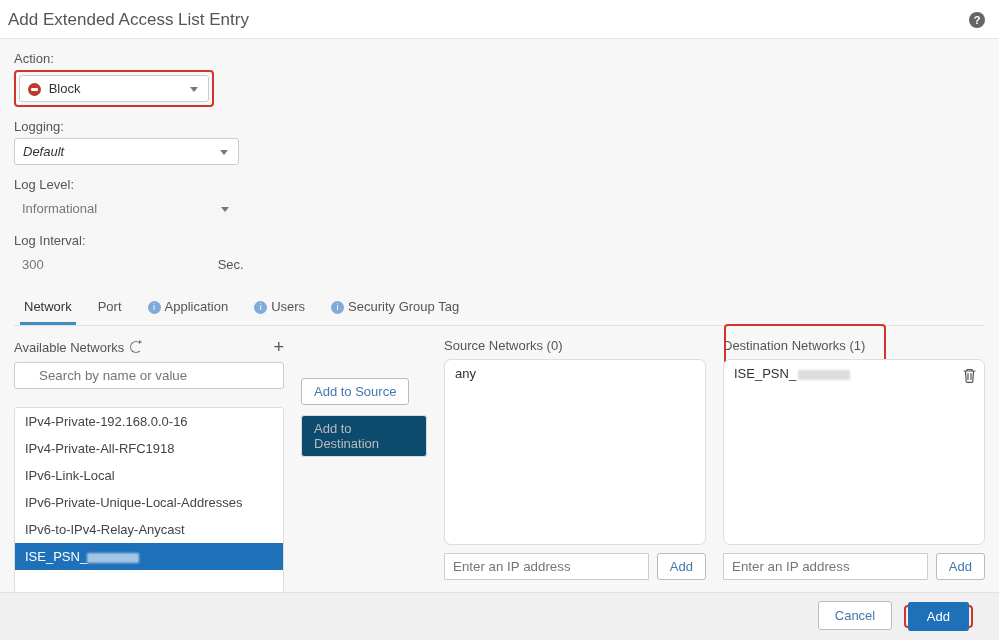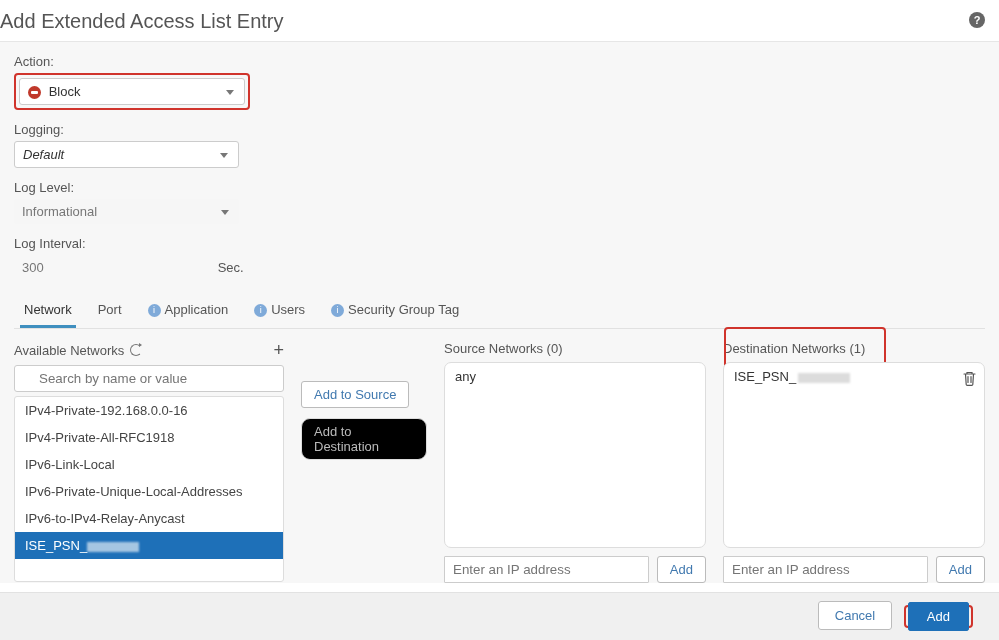--- a/index.html
+++ b/index.html
@@ -1,27 +1,27 @@
 <!DOCTYPE html>
 <html><head>
 <meta charset="utf-8">
 <style>
   * { box-sizing: border-box; }
   html, body { margin: 0; padding: 0; font-family: Arial, Helvetica, sans-serif; font-size: 13px; color: #333; background: #fff; }
   .dialog { width: 999px; height: 640px; position: relative; }
-  .header { padding: 10px 14px 8px 0; font-size: 20px; color: #555; border-bottom: 1px solid #e6e6e6; }
+  .header { padding: 10px 14px 8px 8px; font-size: 17px; color: #555; border-bottom: 1px solid #e6e6e6; }
   .help-icon { position: absolute; top: 12px; right: 14px; width: 16px; height: 16px; border-radius: 50%; background: #666; color: #fff; font-size: 11px; text-align: center; line-height: 16px; font-weight: bold; }
   .body { padding: 12px 14px 0 14px; background: #f7f7f7; }
   .field-label { color: #555; margin-bottom: 4px; }
   .row { margin-bottom: 12px; }
   .select { background: #fff; border: 1px solid #ccc; border-radius: 3px; padding: 5px 8px; position: relative; cursor: pointer; }
   .select.disabled { background: #f6f6f6; cursor: default; }
   .caret { width: 0; height: 0; border-left: 4px solid transparent; border-right: 4px solid transparent; border-top: 5px solid #777; position: absolute; right: 10px; top: 50%; margin-top: -2px; }
   .red-outline { border: 2px solid #d0342c; border-radius: 4px; padding: 3px; display: inline-block; }
-  .action-sel { width: 226px; }
+  .action-sel { width: 190px; }
   .block-badge { display: inline-block; width: 13px; height: 13px; border-radius: 50%; background: #c0392b; position: relative; vertical-align: middle; margin-right: 4px; }
   .block-badge:after { content: ""; position: absolute; left: 3px; right: 3px; top: 5px; height: 3px; background: #fff; border-radius: 1px; }
   .logging-sel { width: 225px; font-style: italic; }
   .loglevel-sel { width: 225px; border: none; background: transparent; padding: 5px 8px; cursor: default; color: #777; }
   .loginterval-val { width: 200px; padding: 5px 8px; color: #777; display: inline-block; }
   .sec { color: #555; }
   .tabs { border-bottom: 1px solid #e1e1e1; display: flex; align-items: center; gap: 18px; padding: 0 2px 0 6px; }
   .tab { padding: 10px 4px 8px 4px; color: #555; cursor: pointer; border-bottom: 3px solid transparent; }
   .tab.active { border-bottom-color: #3f8fbf; color: #333; }
   .info-badge { display: inline-block; width: 13px; height: 13px; border-radius: 50%; background: #7faad9; color: #fff; font-size: 9px; text-align: center; line-height: 13px; margin-right: 4px; vertical-align: middle; }
@@ -29,28 +29,28 @@
   .col { display: flex; flex-direction: column; }
   .col-av { width: 270px; }
   .col-btns { width: 126px; padding-top: 40px; }
   .col-src { flex: 1; }
   .col-dst { flex: 1; }
   .section-title { color: #555; margin-bottom: 6px; display: flex; align-items: center; gap: 6px; }
   .refresh-icon { display:inline-block; width:12px; height:12px; border:1.5px solid #777; border-radius:50%; border-right-color: transparent; position:relative;}
   .refresh-icon:after{content:"";position:absolute;right:-1px;top:-2px;width:0;height:0;border-left:3px solid #777;border-top:2px solid transparent;border-bottom:2px solid transparent;}
   .plus-icon { margin-left:auto; font-size:18px; color:#555; cursor:pointer; line-height:1; }
   .search { width: 100%; border: 1px solid #ccc; border-radius: 3px; padding: 5px 8px 5px 24px; background: #fff; position: relative; }
-  .search-wrap { position: relative; margin-bottom: 4px; }
+  .search-wrap { position: relative; margin-bottom: 18px; }
   .search-wrap .mag { position: absolute; left: 6px; top: 6px; color: #888; }
   .listbox { border: 1px solid #ddd; background: #fff; height: 186px; overflow-y: auto; border-radius: 3px; }
   .listbox .item { padding: 6px 10px; color: #444; cursor: pointer; }
   .listbox .item.selected { background: #1e70b8; color: #fff; }
   .listbox .item .redact { display:inline-block; background:#fff; filter:blur(1px); opacity:0.6; width:52px; height:10px; vertical-align:middle;}
   .btn { display: inline-block; border: 1px solid #bbb; border-radius: 3px; padding: 5px 12px; background: #fff; color: #4179af; cursor: pointer; }
-  .btn.disabled { color: #bbb; border-color: #ddd; cursor: default; background: #000000; border-radius: 9px; }
+  .btn.disabled { color: #bbb; border-color: #ddd; cursor: default; background: #0c4a6e; }
   .panel { border: 1px solid #ddd; background: #fff; border-radius: 7px; height: 186px; padding: 6px 10px; position: relative; }
   .ip-row { display: flex; gap: 8px; margin-top: 8px; }
   .ip-input { flex: 1; border: 1px solid #ccc; border-radius: 1px; padding: 5px 8px; background: #fff; }
   .trash { position: absolute; right: 8px; top: 8px; color: #666; cursor: pointer; font-size: 14px; }
   .dest-outline { border: 2px solid #d0342c; border-radius: 4px; position: absolute; pointer-events: none; }
   .footer { position: absolute; bottom: 0; left: 0; right: 0; background: #f0f0f0; border-top: 1px solid #e2e2e2; padding: 12px 26px; text-align: right; }
   .btn-primary { background: #1e70b8; color: #fff; border: 1px solid #1e70b8; border-radius: 3px; padding: 6px 18px; cursor: pointer; }
   .btn-secondary { background: #fff; color: #4179af; border: 1px solid #bbb; border-radius: 3px; padding: 6px 16px; cursor: pointer; margin-right: 8px; }
   .redact2 { display:inline-block; background:#dcdcdc; filter:blur(1px); width:52px; height:10px; vertical-align:middle; margin-left:2px;}
 </style>

